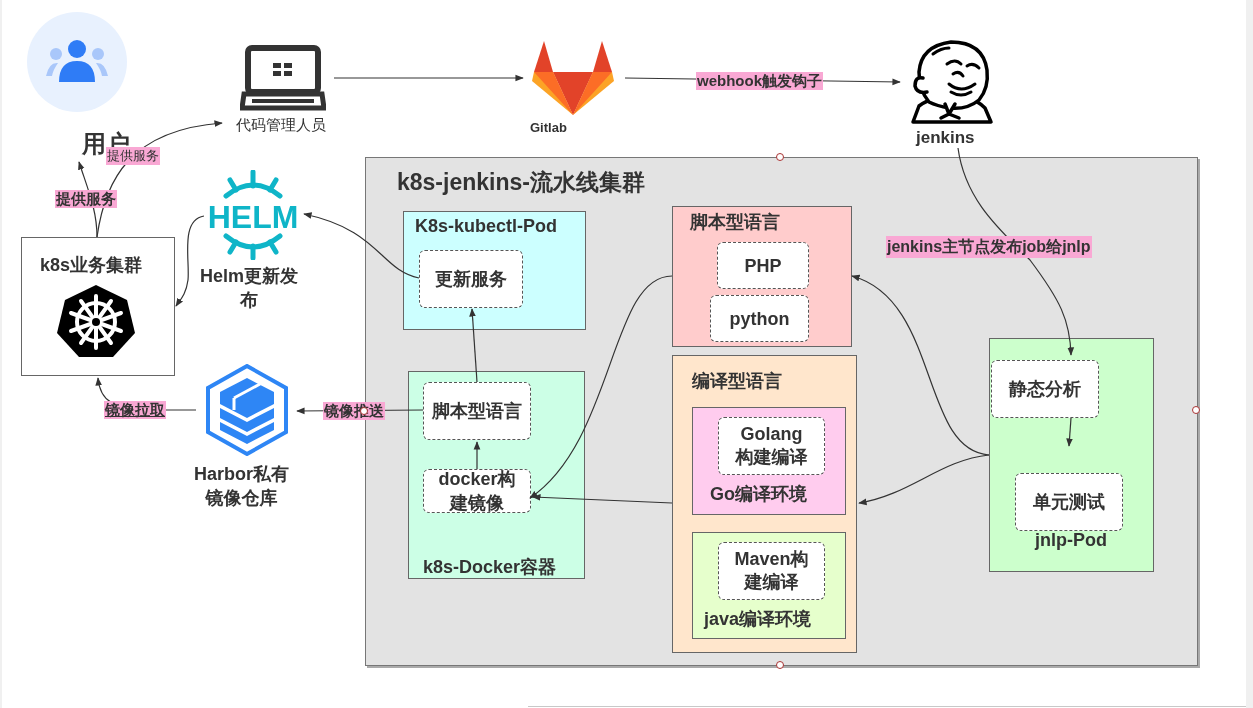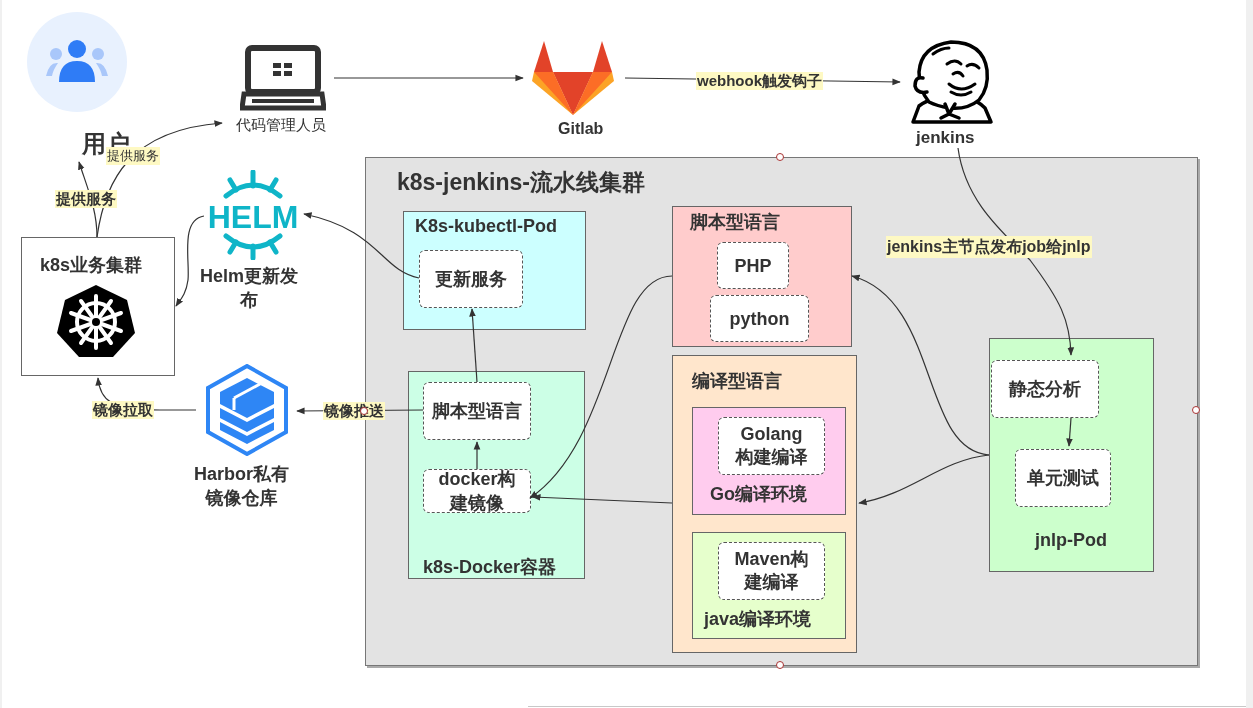--- a/index.html
+++ b/index.html
@@ -5,21 +5,21 @@
   html, body { margin:0; padding:0; }
   body { width:1253px; height:708px; position:relative; background:#ffffff; overflow:hidden;
          font-family:"Liberation Sans","DejaVu Sans",sans-serif; color:#333333; }
   .abs { position:absolute; }
   .canvas-left-edge { left:0; top:0; width:2px; height:708px; background:#f0f0f0; }
   .canvas-right-strip { left:1246px; top:0; width:7px; height:708px; background:#f0f0f0; }
   .canvas-bottom-line { left:528px; top:706px; width:718px; height:1px; background:#c8c8c8; }
 
   .lbl { position:absolute; font-weight:bold; color:#333; white-space:nowrap; text-align:center; }
   .lbl-plain { position:absolute; color:#333; white-space:nowrap; text-align:right; }
-  .edge-lbl { position:absolute; font-weight:bold; font-size:15px; color:#333; background:#fef9c3; white-space:nowrap; padding:0 1px; line-height:18px; }
+  .edge-lbl { position:absolute; font-weight:bold; font-size:15px; color:#333; background:#f9a8d4; white-space:nowrap; padding:0 1px; line-height:18px; }
 
   .box { position:absolute; box-sizing:border-box; border:1px solid #666; }
   .dash { position:absolute; box-sizing:border-box; border:1px dashed #555; border-radius:6px; background:#ffffff;
           display:flex; align-items:center; justify-content:center; text-align:center; font-weight:bold; font-size:18px; color:#333; line-height:24px; }
 
   .cluster { left:365px; top:157px; width:833px; height:509px; background:#e3e3e3; border:1px solid #777; box-shadow:2px 2px 0 #aaa; }
   .cluster-title { left:397px; top:167px; font-size:23px; }
 
   .kubectl-pod { left:403px; top:211px; width:183px; height:119px; background:#ccffff; }
   .script-lang { left:672px; top:206px; width:180px; height:141px; background:#ffcccc; }
@@ -47,21 +47,21 @@
 <div class="anchor" style="left:776px;top:153px"></div>
 <div class="anchor" style="left:1192px;top:406px"></div>
 <div class="anchor" style="left:776px;top:661px"></div>
 
 <div class="box kubectl-pod"></div>
 <div class="lbl" style="left:415px;top:216px;font-size:18px;">K8s-kubectl-Pod</div>
 <div class="dash" style="left:419px;top:250px;width:104px;height:58px;">更新服务</div>
 
 <div class="box script-lang"></div>
 <div class="lbl" style="left:690px;top:210px;font-size:18px;">脚本型语言</div>
-<div class="dash" style="left:717px;top:242px;width:72px;height:47px;">PHP</div>
+<div class="dash" style="left:717px;top:242px;width:92px;height:47px;">PHP</div>
 <div class="dash" style="left:710px;top:295px;width:99px;height:47px;">python</div>
 
 <div class="box compile-lang"></div>
 <div class="lbl" style="left:692px;top:369px;font-size:18px;">编译型语言</div>
 
 <div class="box go-env"></div>
 <div class="dash" style="left:718px;top:417px;width:107px;height:58px;flex-direction:column;line-height:23px;">
   <span>Golang</span>
   <span>构建编译</span>
 </div>
@@ -77,21 +77,21 @@
 <div class="box docker-box"></div>
 <div class="dash" style="left:423px;top:382px;width:108px;height:58px;">脚本型语言</div>
 <div class="dash" style="left:423px;top:469px;width:108px;height:44px;flex-direction:column;line-height:24px;">
   <span>docker构</span>
   <span>建镜像</span>
 </div>
 <div class="lbl" style="left:423px;top:555px;font-size:18px;">k8s-Docker容器</div>
 
 <div class="box jnlp-pod"></div>
 <div class="dash" style="left:991px;top:360px;width:108px;height:58px;">静态分析</div>
-<div class="dash" style="left:1015px;top:449px;width:96px;height:58px;">单元测试</div>
+<div class="dash" style="left:1015px;top:473px;width:108px;height:58px;">单元测试</div>
 <div class="lbl" style="left:1035px;top:530px;font-size:18px;">jnlp-Pod</div>
 
 <div class="box k8s-biz"></div>
 <div class="lbl" style="left:40px;top:253px;font-size:18px;">k8s业务集群</div>
 <svg class="abs" style="left:55px;top:283px" width="82" height="76" viewBox="0 0 82 76">
   <polygon points="41,2 72,17 80,50 58,74 24,74 2,50 10,17" fill="#000"></polygon>
   <g stroke="#fff" stroke-width="4" fill="none" stroke-linecap="round">
     <circle cx="41" cy="39" r="19"></circle>
     <line x1="41" y1="13" x2="41" y2="65"></line>
     <line x1="16" y1="30" x2="66" y2="48"></line>
@@ -126,21 +126,21 @@
 
 <svg class="abs" style="left:531px;top:38px" width="84" height="80" viewBox="0 0 84 80">
   <polygon points="13,3 22,34 3,34" fill="#e24329"></polygon>
   <polygon points="71,3 81,34 62,34" fill="#e24329"></polygon>
   <polygon points="3,34 22,34 42,77 1,43" fill="#fca326"></polygon>
   <polygon points="81,34 62,34 42,77 83,43" fill="#fca326"></polygon>
   <polygon points="22,34 62,34 42,77" fill="#e24329"></polygon>
   <polygon points="3,34 22,34 42,77" fill="#fc6d26"></polygon>
   <polygon points="81,34 62,34 42,77" fill="#fc6d26"></polygon>
 </svg>
-<div class="lbl" style="left:558px;top:120px;font-size:16px;">Gitlab</div>
+<div class="lbl" style="left:530px;top:120px;font-size:13px;">Gitlab</div>
 
 <svg class="abs" style="left:905px;top:38px" width="92" height="88" viewBox="0 0 92 88">
   <g fill="#fff" stroke="#000" stroke-width="3.5" stroke-linecap="round" stroke-linejoin="round">
     <path d="M8 84 L14 68 Q22 62 32 60 L62 60 Q72 62 80 70 L86 84 Z"></path>
     <path d="M24 64 Q14 52 14 34 Q16 8 46 4 Q78 4 82 32 Q84 50 74 62 Q62 72 44 70 Q32 68 24 64 Z"></path>
     <path d="M18 40 Q10 38 10 48 Q12 56 22 54"></path>
     <path d="M40 66 L44 76 L50 66 M44 76 L36 80 M44 76 L54 80"></path>
   </g>
   <g fill="none" stroke="#000" stroke-width="3" stroke-linecap="round">
     <path d="M42 26 Q50 20 56 26"></path>
@@ -207,15 +207,15 @@
     <path d="M196 410 L160 410 C110 410 100 400 98 378" marker-end="url(#arr)"></path>
     <path d="M97 237 C97 210 88 190 79 162" marker-end="url(#arr)"></path>
     <path d="M97 237 C105 180 130 130 222 123" marker-end="url(#arr)"></path>
   </g>
 </svg>
 
 <div class="edge-lbl" style="left:696px;top:72px;">webhook触发钩子</div>
 <div class="edge-lbl" style="left:886px;top:236px;font-size:16px;line-height:22px;">jenkins主节点发布job给jnlp</div>
 <div class="edge-lbl" style="left:323px;top:402px;">镜像推送</div>
 <div class="anchor" style="left:360px;top:407px"></div>
-<div class="edge-lbl" style="left:92px;top:401px;">镜像拉取</div>
+<div class="edge-lbl" style="left:104px;top:401px;text-decoration:underline;">镜像拉取</div>
 <div class="edge-lbl" style="left:55px;top:190px;">提供服务</div>
 <div class="edge-lbl" style="left:106px;top:147px;font-size:13px;font-weight:normal;">提供服务</div>
 
 </body></html>

